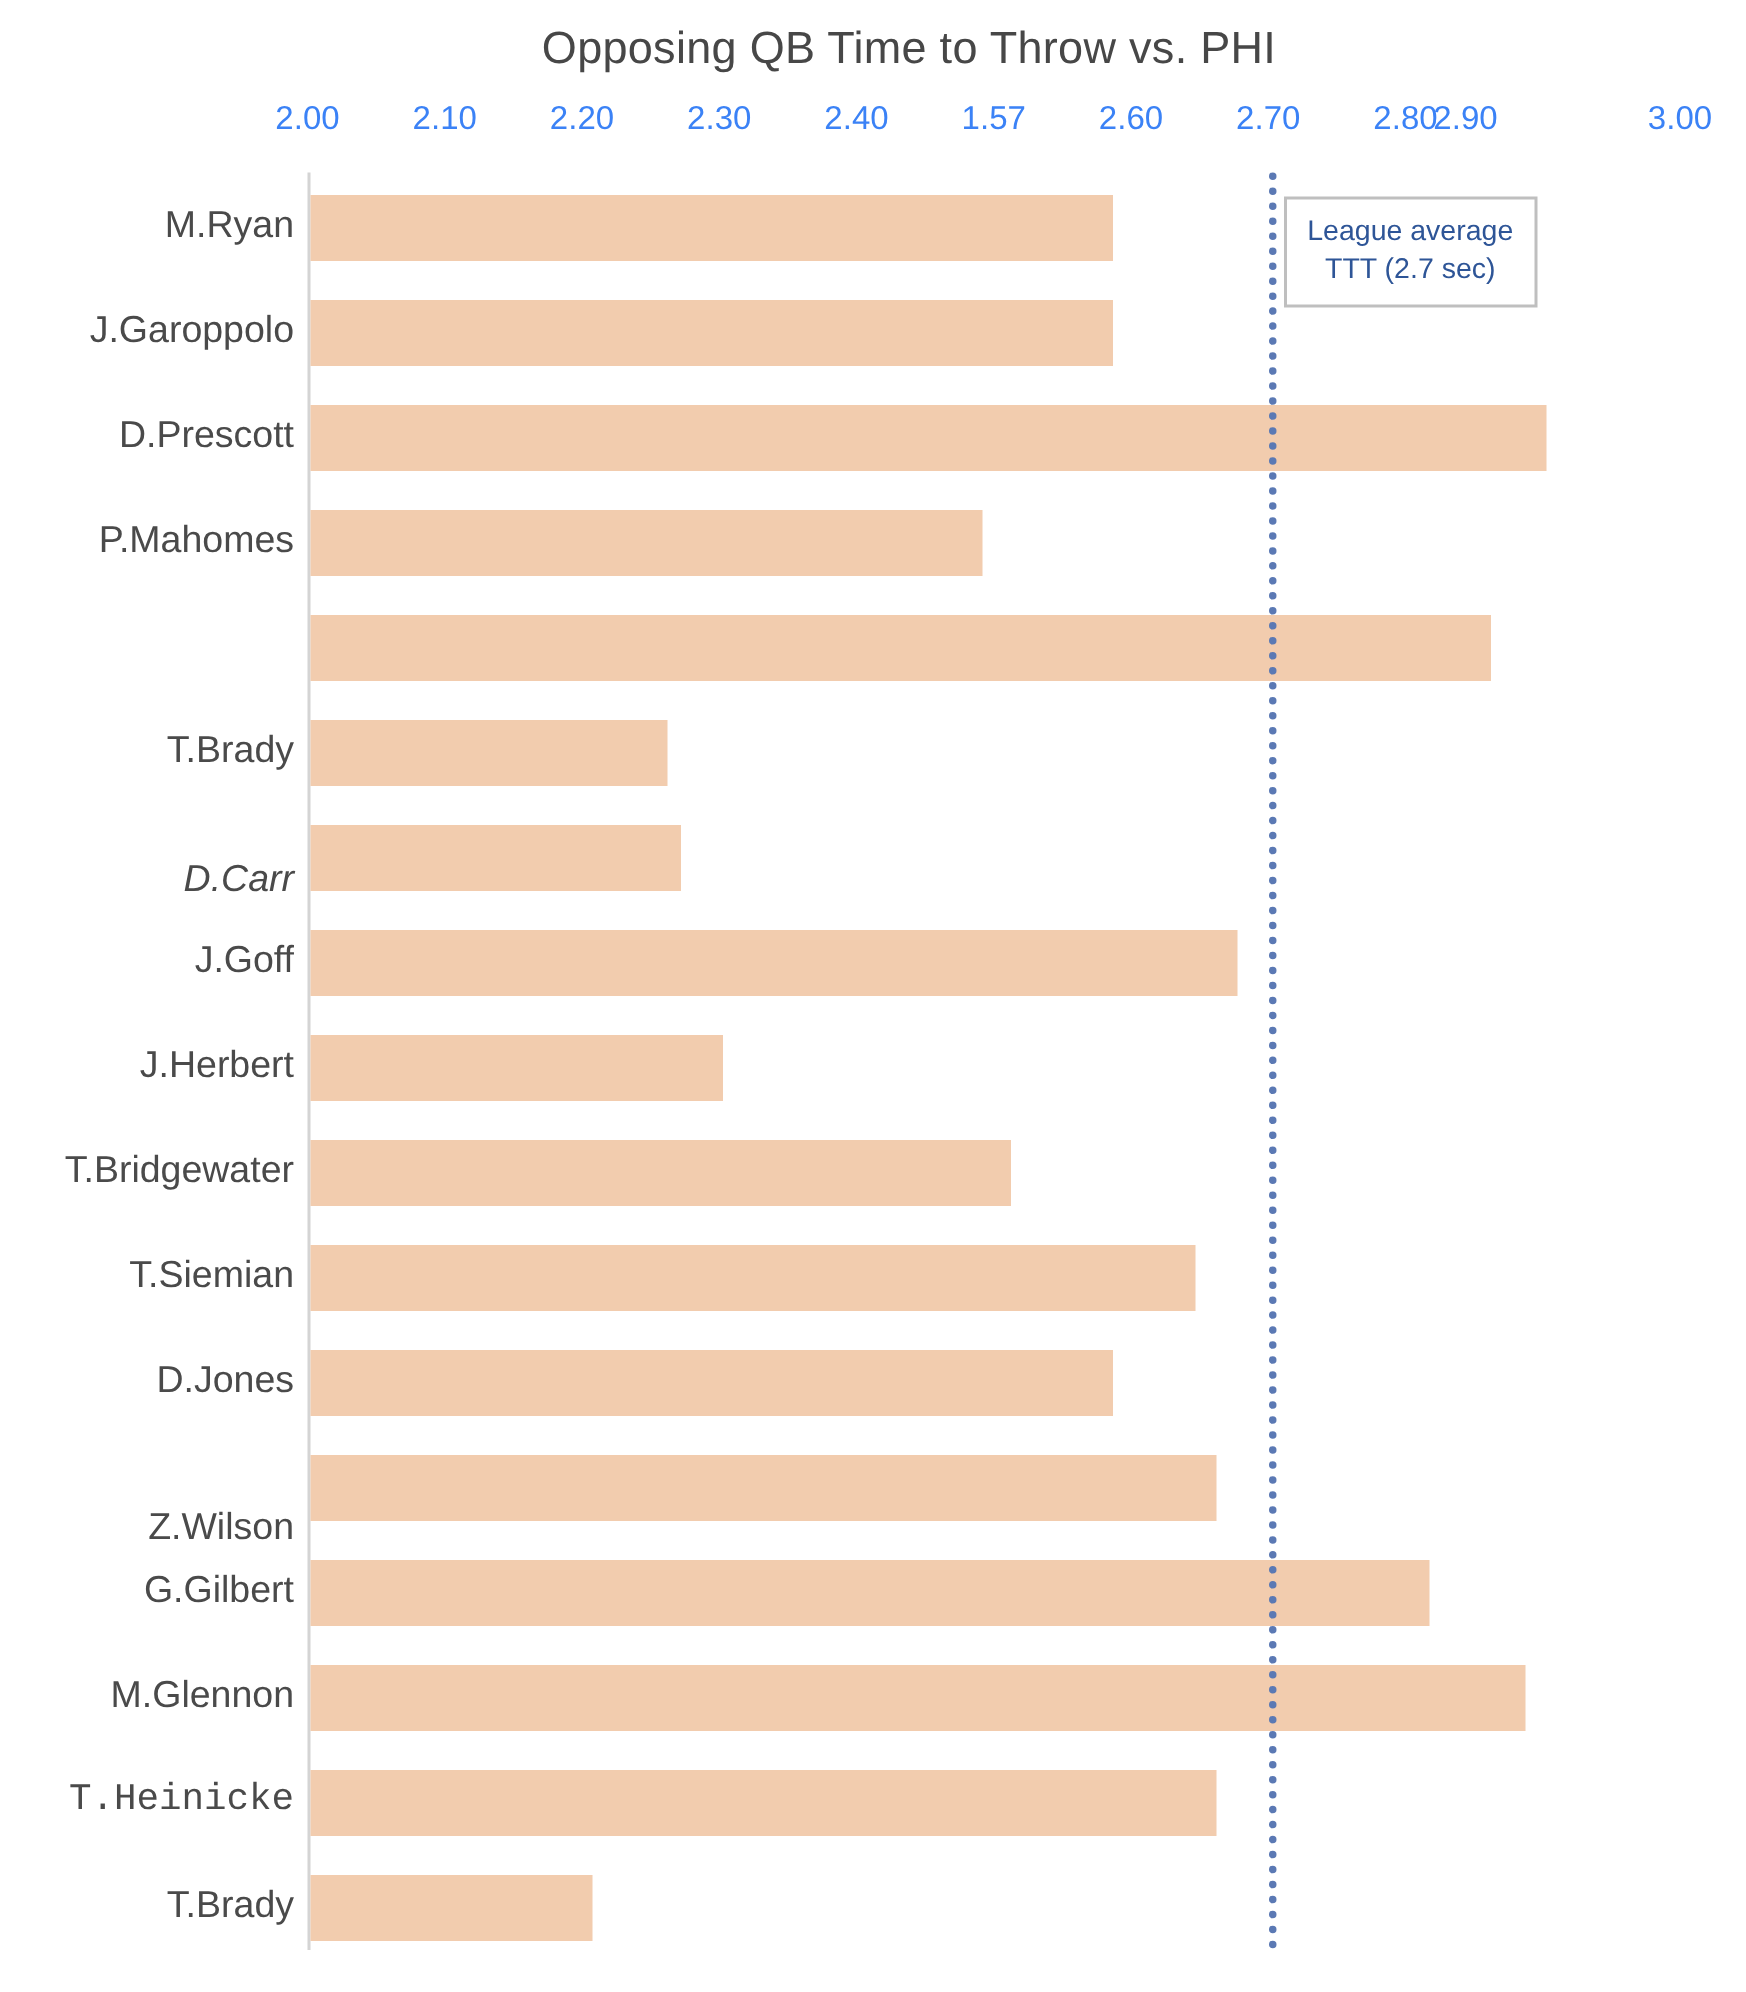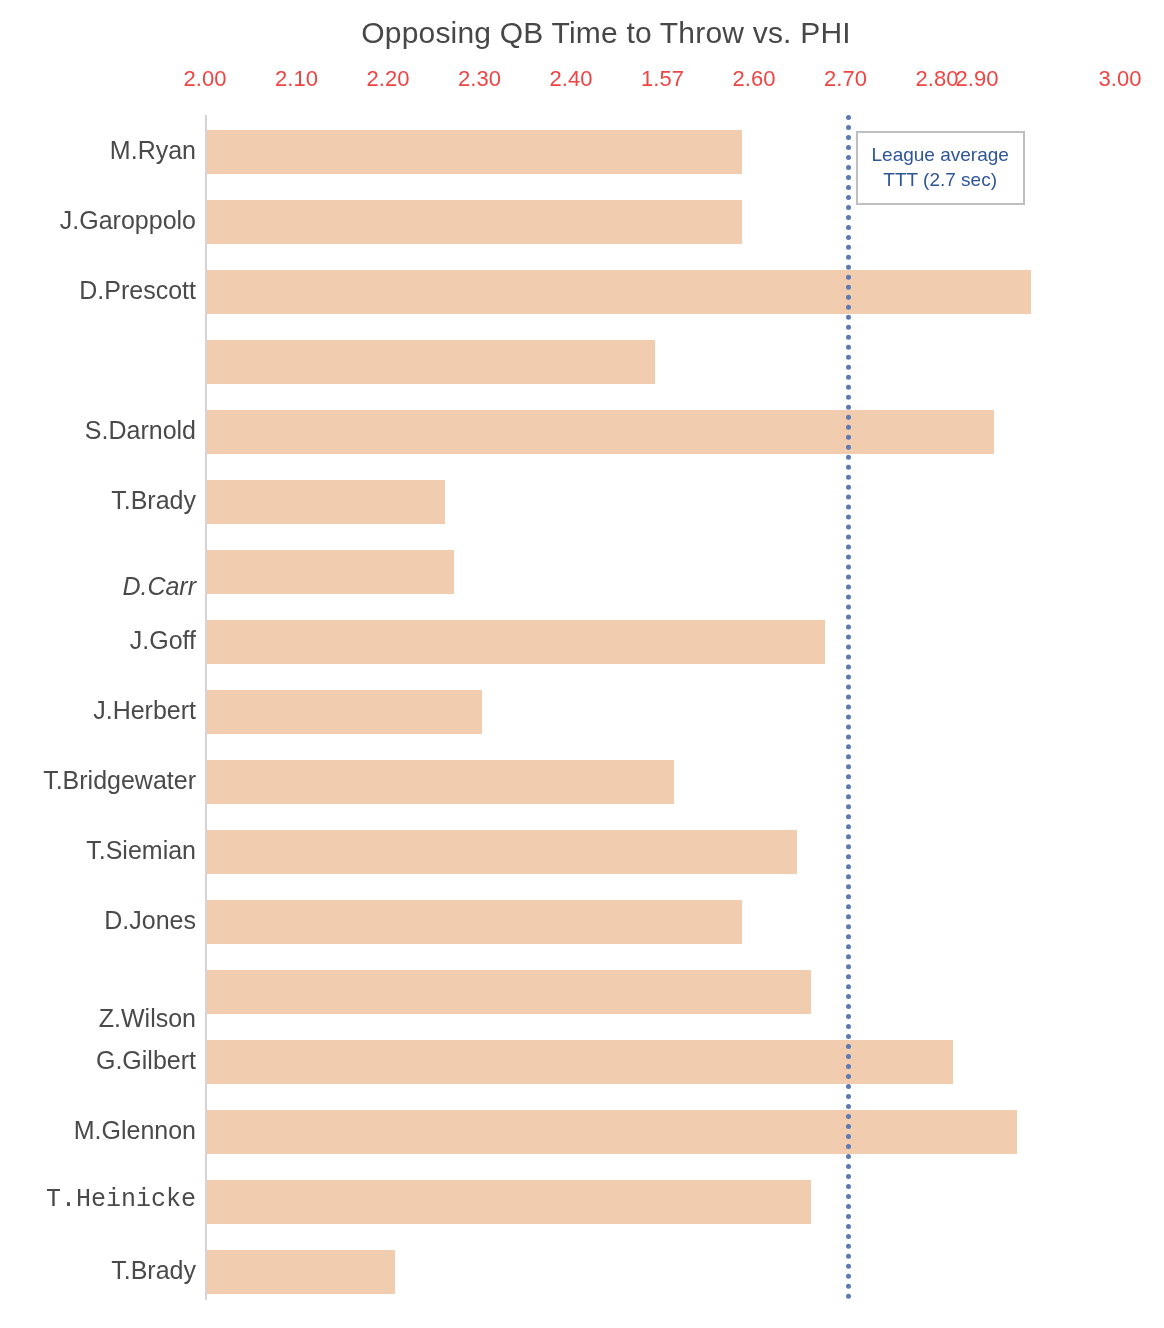--- a/index.html
+++ b/index.html
@@ -47,21 +47,21 @@
     width: 1164px;
     height: 28px;
   }
   .x-tick-label {
     position: absolute;
     top: 0;
     width: 90px;
     margin-left: -45px;
     text-align: center;
     font-size: 22px;
-    color: #ef4444;
+    color: #3b82f6;
     white-space: nowrap;
   }
 
   
   #plot-area {
     position: absolute;
     left: 205px;
     top: 115px;
     width: 959px;
     height: 1185px;
@@ -152,21 +152,21 @@
       <div class="x-tick-label" style="left: 845.5px;">2.70</div>
       <div class="x-tick-label" style="left: 937px;">2.80</div>
       <div class="x-tick-label" style="left: 977px;">2.90</div>
       <div class="x-tick-label" style="left: 1120px;">3.00</div>
     </div>
 
   <div id="y-axis-labels">
       <div class="y-cat-label" style="top: 0px;">M.Ryan</div>
       <div class="y-cat-label" style="top: 140px;">D.Prescott</div>
       <div class="y-cat-label" style="top: 70px;">J.Garoppolo</div>
-      <div class="y-cat-label" style="top: 280px;">S.Darnold</div>
+      <div class="y-cat-label" style="top: 210px;">P.Mahomes</div>
       <div class="y-cat-label" style="top: 350px;">T.Brady</div>
       <div class="y-cat-label" style="top: 436px; font-style: italic;">D.Carr</div>
       <div class="y-cat-label" style="top: 490px;">J.Goff</div>
       <div class="y-cat-label" style="top: 560px;">J.Herbert</div>
       <div class="y-cat-label" style="top: 630px;">T.Bridgewater</div>
       <div class="y-cat-label" style="top: 700px;">T.Siemian</div>
       <div class="y-cat-label" style="top: 770px;">D.Jones</div>
       <div class="y-cat-label" style="top: 868px;">Z.Wilson</div>
       <div class="y-cat-label" style="top: 910px;">G.Gilbert</div>
       <div class="y-cat-label" style="top: 980px;">M.Glennon</div>

